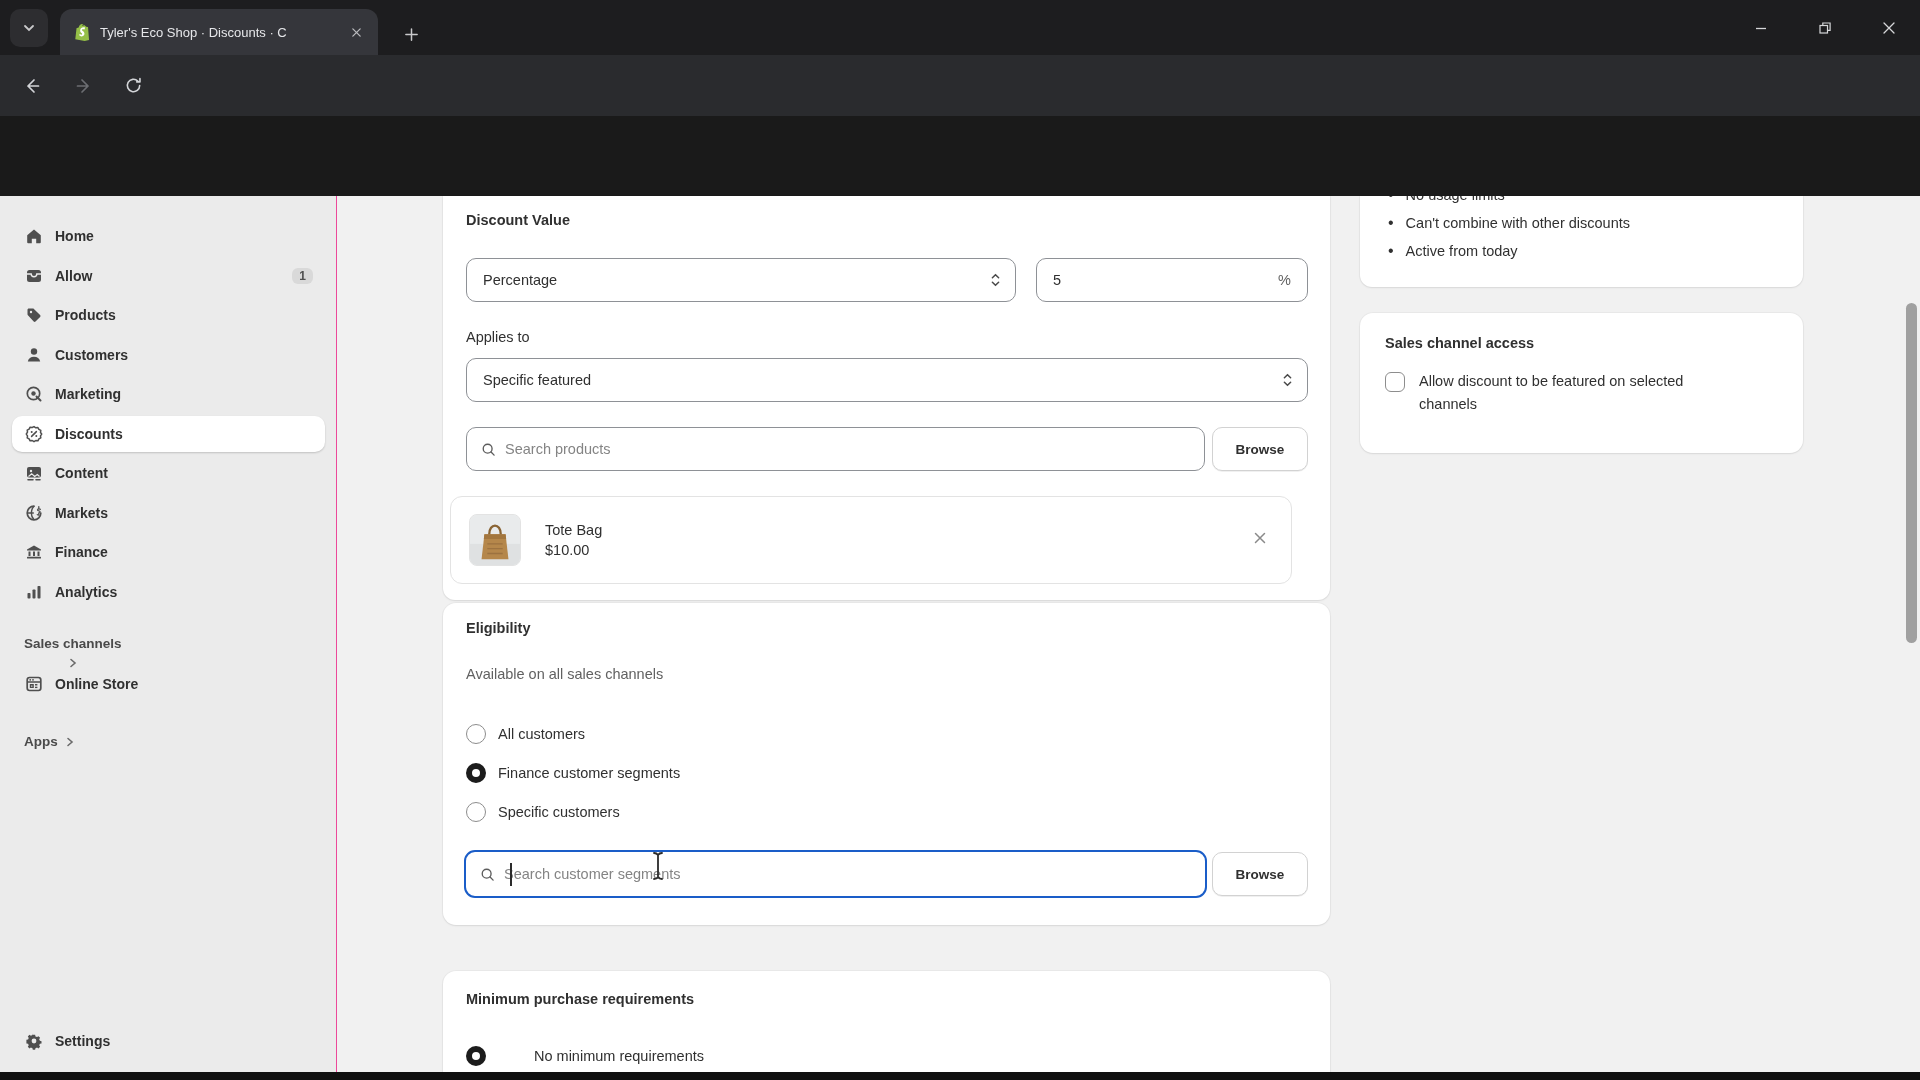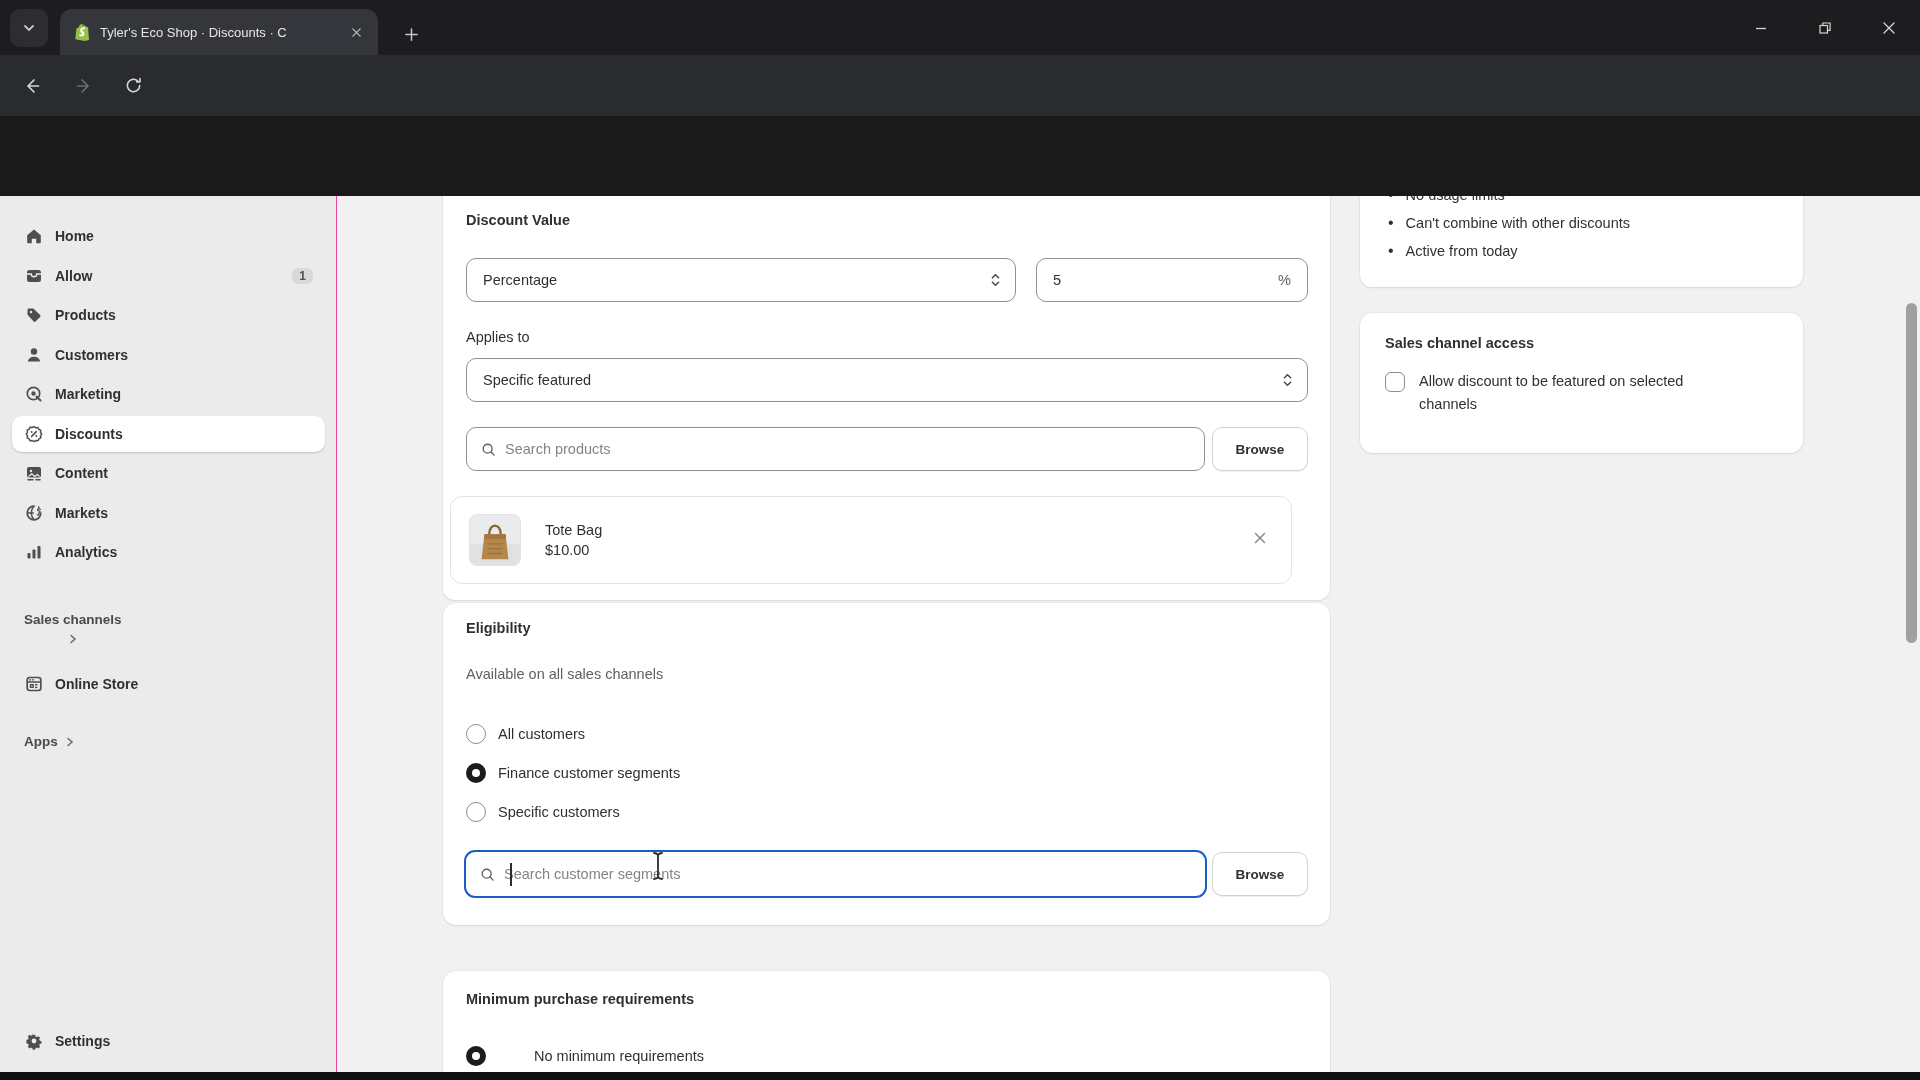--- a/index.html
+++ b/index.html
@@ -295,30 +295,40 @@
               <path d="M10 3.2a6.8 6.8 0 1 0 6.8 6.8" fill="none" stroke="currentColor" stroke-width="1.7" stroke-linecap="round"></path>
               <path d="M10 3.2c-3.6 3.8-3.6 9.8 0 13.6M3.4 10h6.4" stroke="currentColor" stroke-width="1.4" fill="none"></path>
               <path d="M14.8 3.6v2.2m0 0c-1.2 0-1.7 1.5-.5 1.9l1 .3c1.2.4.7 1.9-.5 1.9m0 0v2.2m0-6.3c.7 0 1.2.2 1.5.5m-3 5.3c.3.3.8.5 1.5.5" stroke="currentColor" stroke-width="1.3" fill="none" stroke-linecap="round"></path>
             </svg>
           </span>
         <span>Markets</span>
       </div>
       <div class="nav-item">
         <span class="ic">
             <svg width="20" height="20" viewBox="0 0 20 20">
+              <path d="M3 7.5L10 3.5l7 4v1H3v-1z" fill="currentColor"></path>
+              <path d="M4.5 9.5h2v4.5h-2zM9 9.5h2v4.5H9zM13.5 9.5h2v4.5h-2z" fill="currentColor"></path>
+              <rect x="3" y="14.8" width="14" height="1.8" rx=".6" fill="currentColor"></rect>
+            </svg>
+          </span>
+        <span>Finance</span>
+      </div>
+      <div class="nav-item">
+        <span class="ic">
+            <svg width="20" height="20" viewBox="0 0 20 20">
               <rect x="3.5" y="11" width="3" height="5.5" rx=".8" fill="currentColor"></rect>
               <rect x="8.5" y="7.5" width="3" height="9" rx=".8" fill="currentColor"></rect>
               <rect x="13.5" y="4" width="3" height="12.5" rx=".8" fill="currentColor"></rect>
             </svg>
           </span>
         <span>Analytics</span>
       </div>
     </div>
 
-    <div class="side-label" style="top:416px;flex-direction:column;">
+    <div class="side-label" style="top:440px;flex-direction:column;">
       <span>Sales channels</span>
       <svg width="10" height="10" viewBox="0 0 10 10">
           <path d="M3 1.5L7 5l-4 3.5" stroke="#6b6b6b" stroke-width="1.6" fill="none" stroke-linecap="round"></path>
         </svg>
     </div>
     <div class="nav-item" style="position:absolute; left:12px; top:470px; width:313px;">
       <span class="ic">
           <svg width="20" height="20" viewBox="0 0 20 20">
             <rect x="3.2" y="3.5" width="13.6" height="13" rx="2.4" fill="none" stroke="currentColor" stroke-width="1.7"></rect>
             <path d="M3.5 8h13" stroke="currentColor" stroke-width="1.5"></path>

